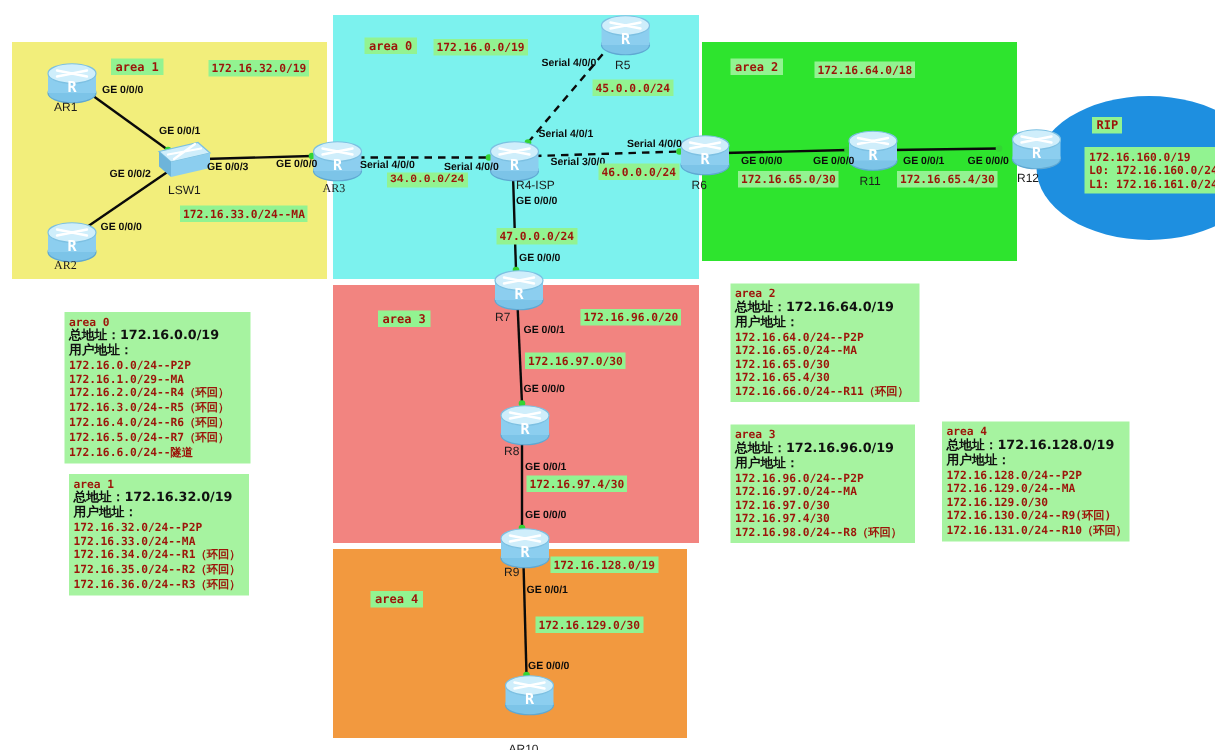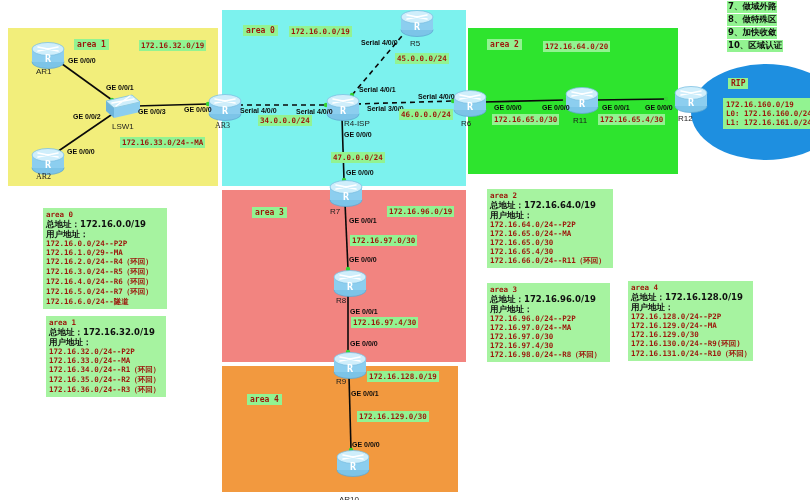--- a/index.html
+++ b/index.html
@@ -196,27 +196,27 @@
     <div class="port" style="left: 349px; top: 217px;">GE 0/0/1</div>
     <div class="port" style="left: 349px; top: 256px;">GE 0/0/0</div>
     <div class="port" style="left: 350px; top: 308px;">GE 0/0/1</div>
     <div class="port" style="left: 350px; top: 340px;">GE 0/0/0</div>
     <div class="port" style="left: 351px; top: 390px;">GE 0/0/1</div>
     <div class="port" style="left: 352px; top: 441px;">GE 0/0/0</div>
     <div class="netlabel" style="left: 139px; top: 40px;">172.16.32.0/19</div>
     <div class="netlabel" style="left: 120px; top: 137px;">172.16.33.0/24--MA</div>
     <div class="netlabel" style="left: 289px; top: 26px;">172.16.0.0/19</div>
     <div class="netlabel" style="left: 395px; top: 53px;">45.0.0.0/24</div>
-    <div class="netlabel" style="left: 258px; top: 115px;">34.0.0.0/24</div>
+    <div class="netlabel" style="left: 258px; top: 115px; font-family: Liberation Mono, monospace;">34.0.0.0/24</div>
     <div class="netlabel" style="left: 399px; top: 109px;">46.0.0.0/24</div>
     <div class="netlabel" style="left: 331px; top: 152px;">47.0.0.0/24</div>
-    <div class="netlabel" style="left: 543px; top: 41px;">172.16.64.0/20</div>
+    <div class="netlabel" style="left: 543px; top: 41px;">172.16.64.0/18</div>
     <div class="netlabel" style="left: 492px; top: 114px;">172.16.65.0/30</div>
     <div class="netlabel" style="left: 598px; top: 114px;">172.16.65.4/30</div>
-    <div class="netlabel" style="left: 387px; top: 206px;">172.16.96.0/19</div>
+    <div class="netlabel" style="left: 387px; top: 206px;">172.16.96.0/20</div>
     <div class="netlabel" style="left: 350px; top: 235px;">172.16.97.0/30</div>
     <div class="netlabel" style="left: 351px; top: 317px;">172.16.97.4/30</div>
     <div class="netlabel" style="left: 367px; top: 371px;">172.16.128.0/19</div>
     <div class="netlabel" style="left: 357px; top: 411px;">172.16.129.0/30</div>
     <div class="areatag" style="left: 74px; top: 39px;">area 1</div>
     <div class="areatag" style="left: 243px; top: 25px;">area 0</div>
     <div class="areatag" style="left: 487px; top: 39px;">area 2</div>
     <div class="areatag" style="left: 252px; top: 207px;">area 3</div>
     <div class="areatag" style="left: 247px; top: 394px;">area 4</div>
     <div class="areatag" style="left: 728px; top: 78px;">RIP</div>
@@ -270,19 +270,13 @@
       <div class="note-line">172.16.129.0/24--MA</div>
       <div class="note-line">172.16.129.0/30</div>
       <div class="note-line">172.16.130.0/24--R9(环回)</div>
       <div class="note-line">172.16.131.0/24--R10（环回）</div>
     </div>
     <div class="rip-note" style="left: 723px; top: 98px; width: 84px;">
       <div class="note-line">172.16.160.0/19</div>
       <div class="note-line">L0: 172.16.160.0/24</div>
       <div class="note-line">L1: 172.16.161.0/24</div>
     </div>
-    <div class="corner" id="corner">
-      <div class="corner-item">7、做域外路</div>
-      <div class="corner-item">8、做特殊区</div>
-      <div class="corner-item">9、加快收敛</div>
-      <div class="corner-item">10、区域认证</div>
-    </div>
   </div>
 
 </body></html>

